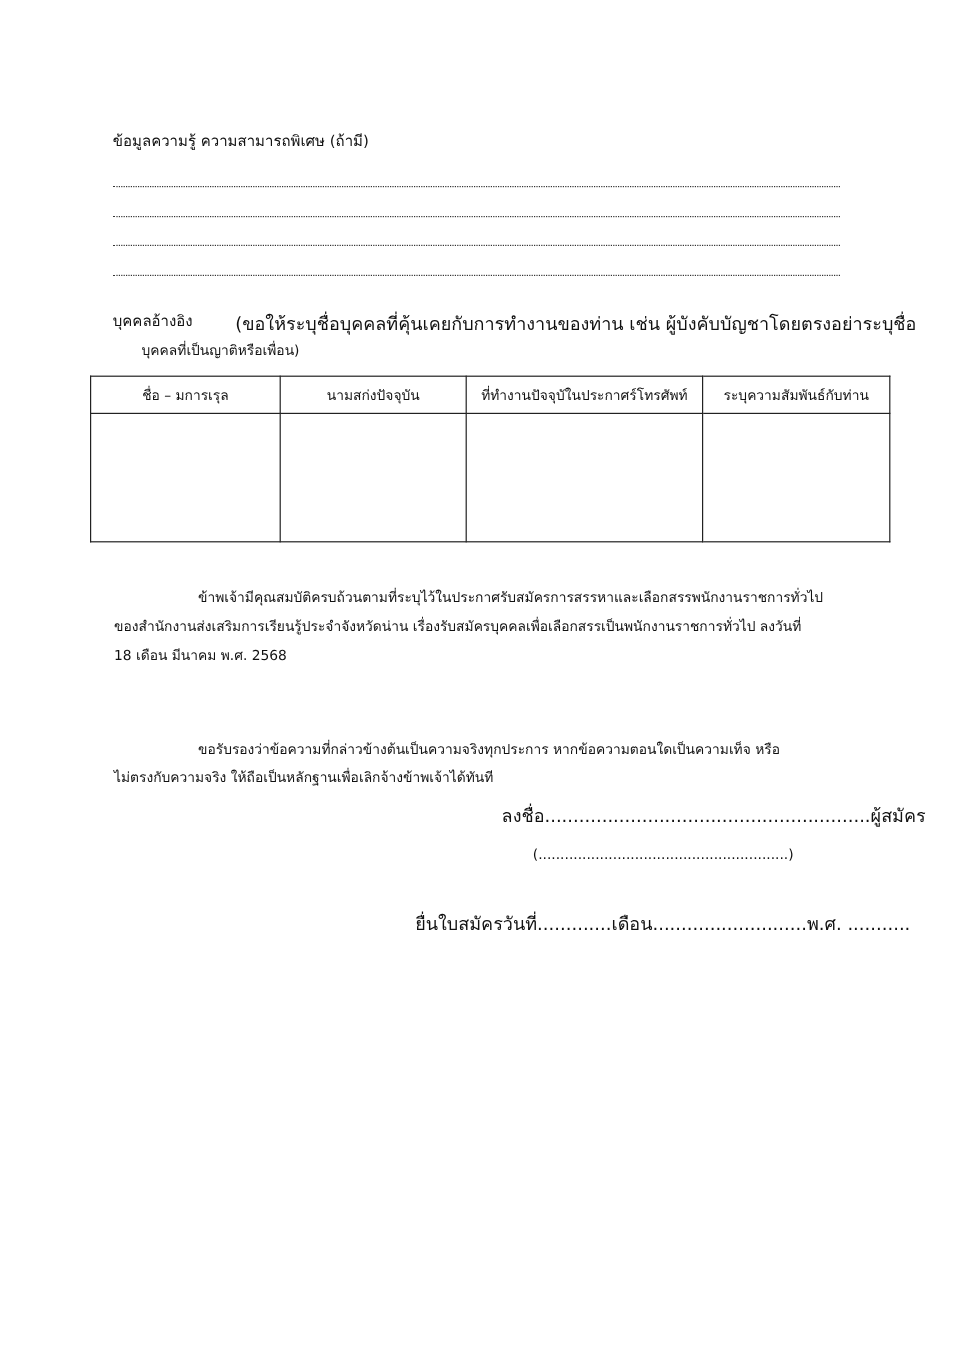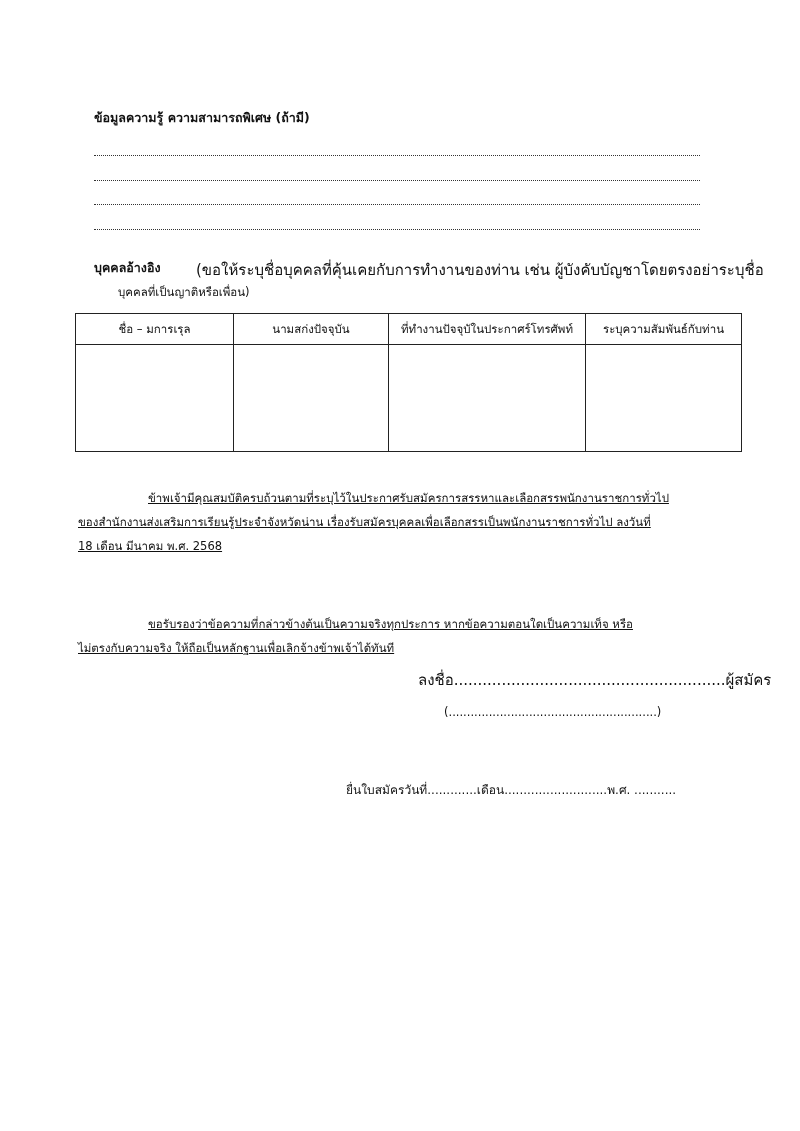--- a/index.html
+++ b/index.html
@@ -1,33 +1,33 @@
 <!DOCTYPE html>
 <html><head>
   <meta charset="utf-8">
   <style>
     html, body { margin: 0; padding: 0; background: #ffffff; }
     body {
       width: 800px; height: 1131px; position: relative; overflow: hidden;
       font-family: "DejaVu Sans", sans-serif; color: #111; font-size: 12px;
     }
     .abs { position: absolute; white-space: nowrap; }
-    .bold { font-weight: bold; }
+    .bold { font-weight: normal; }
     .dotline {
       position: absolute; left: 94px; width: 606px; height: 0;
       border-bottom: 1.5px dotted #333;
     }
     table.ref {
       position: absolute; left: 75px; top: 313px; width: 666px; height: 137px;
       border-collapse: collapse; table-layout: fixed;
     }
     table.ref th, table.ref td { border: 1px solid #222; padding: 0; }
     table.ref th { height: 30px; font-weight: normal; font-size: 11.5px; text-align: center; }
     table.ref td { height: 106px; }
-    .para { position: absolute; left: 78px; width: 606px; line-height: 24px; font-size: 11.5px; text-align: justify; text-decoration: underline; }
+    .para { position: absolute; left: 95px; width: 606px; line-height: 24px; font-size: 11.5px; text-align: justify; }
     .indent { text-indent: 70px; }
   </style>
 </head>
 <body>
 
 <div class="abs bold" style="left:94px; top:108px; font-size:12.5px;">ข้อมูลความรู้ ความสามารถพิเศษ (ถ้ามี)</div>
 
 <div class="dotline" style="top:155px;"></div>
 <div class="dotline" style="top:180px;"></div>
 <div class="dotline" style="top:204px;"></div>
@@ -68,13 +68,13 @@
   <div style="white-space:nowrap;">18  เดือน มีนาคม พ.ศ. 2568</div>
 </div>
 
 <div class="para" style="top:572px;">
   <div class="indent" style="white-space:nowrap;margin-top:40px;">ขอรับรองว่าข้อความที่กล่าวข้างต้นเป็นความจริงทุกประการ  หากข้อความตอนใดเป็นความเท็จ  หรือ</div>
   <div style="white-space:nowrap;">ไม่ตรงกับความจริง  ให้ถือเป็นหลักฐานเพื่อเลิกจ้างข้าพเจ้าได้ทันที</div>
 </div>
 
 <div class="abs" style="left:418px; top:668px; font-size:15px;">ลงชื่อ.........................................................ผู้สมัคร</div>
 <div class="abs" style="left:444px; top:705px; font-size:11.5px;">(.........................................................)</div>
-<div class="abs" style="left:346px; top:780px; font-size:12px;">ยื่นใบสมัครวันที่.............เดือน...........................พ.ศ. ...........</div>
+<div class="abs" style="left:346px; top:758px; font-size:15px;">ยื่นใบสมัครวันที่.............เดือน...........................พ.ศ. ...........</div>
 
 </body></html>

